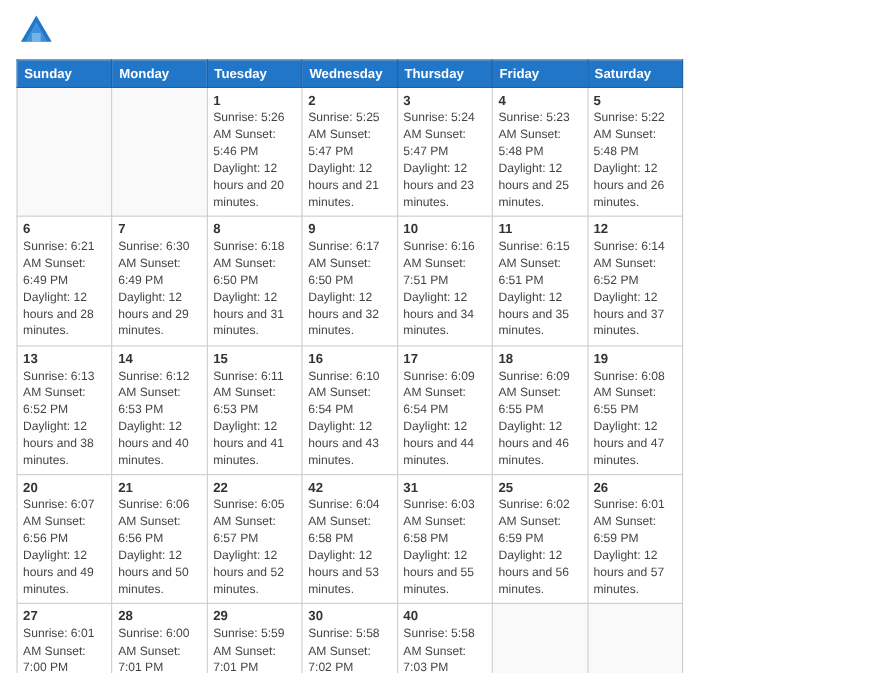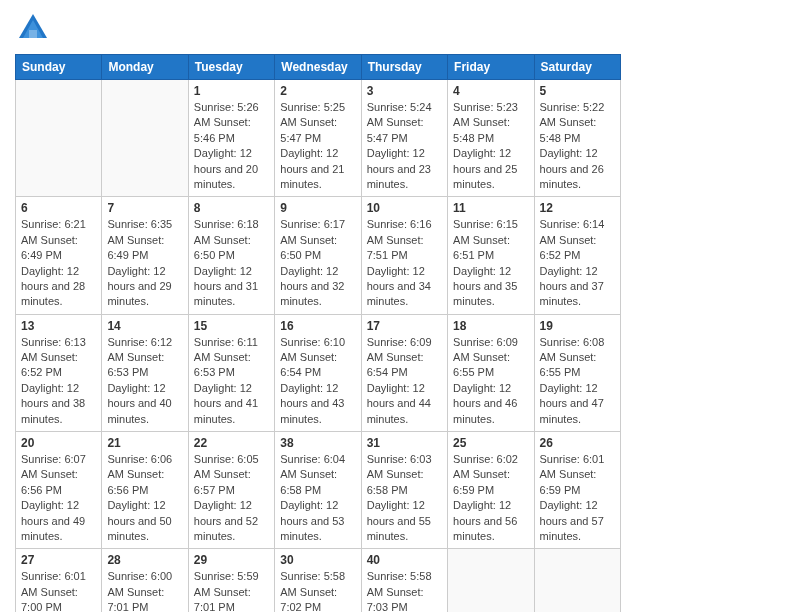--- a/index.html
+++ b/index.html
@@ -170,21 +170,21 @@
         </tr>
         <tr>
           <td>
             <span class="day-number">6</span>
             <div class="day-info">Sunrise: 6:21 AM
 Sunset: 6:49 PM
 Daylight: 12 hours and 28 minutes.</div>
           </td>
           <td>
             <span class="day-number">7</span>
-            <div class="day-info">Sunrise: 6:35 AM
+            <div class="day-info">Sunrise: 6:30 AM
 Sunset: 6:49 PM
 Daylight: 12 hours and 29 minutes.</div>
           </td>
           <td>
             <span class="day-number">8</span>
             <div class="day-info">Sunrise: 6:18 AM
 Sunset: 6:50 PM
 Daylight: 12 hours and 31 minutes.</div>
           </td>
           <td>
@@ -269,21 +269,21 @@
 Sunset: 6:56 PM
 Daylight: 12 hours and 50 minutes.</div>
           </td>
           <td>
             <span class="day-number">22</span>
             <div class="day-info">Sunrise: 6:05 AM
 Sunset: 6:57 PM
 Daylight: 12 hours and 52 minutes.</div>
           </td>
           <td>
-            <span class="day-number">38</span>
+            <span class="day-number">42</span>
             <div class="day-info">Sunrise: 6:04 AM
 Sunset: 6:58 PM
 Daylight: 12 hours and 53 minutes.</div>
           </td>
           <td>
             <span class="day-number">31</span>
             <div class="day-info">Sunrise: 6:03 AM
 Sunset: 6:58 PM
 Daylight: 12 hours and 55 minutes.</div>
           </td>

